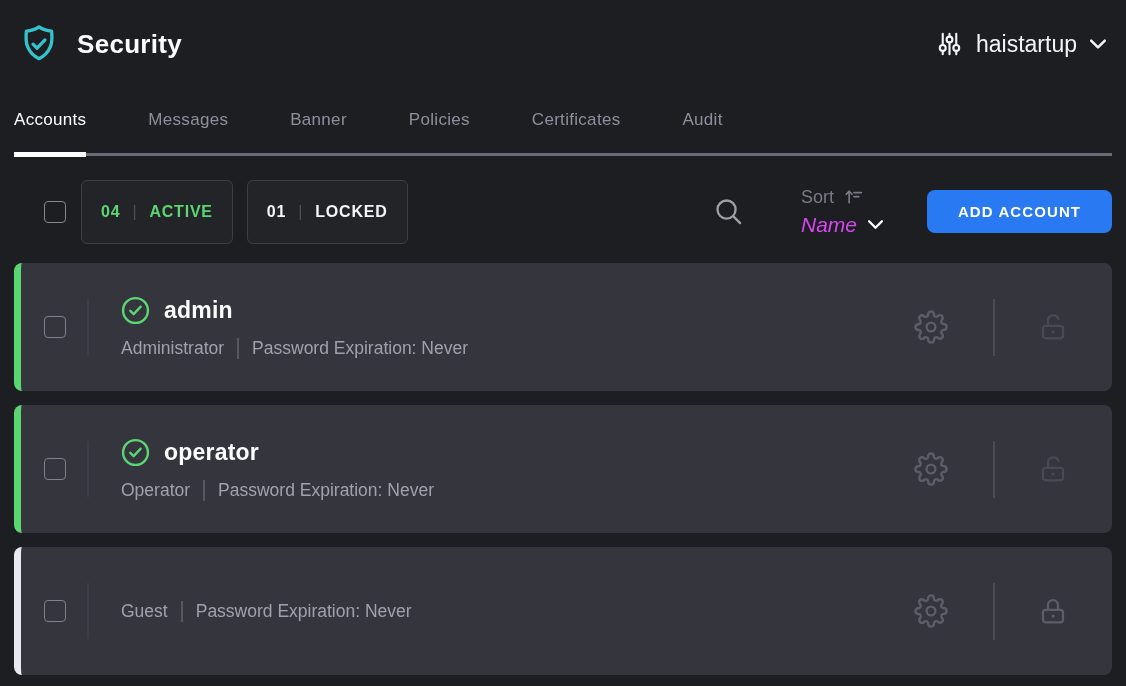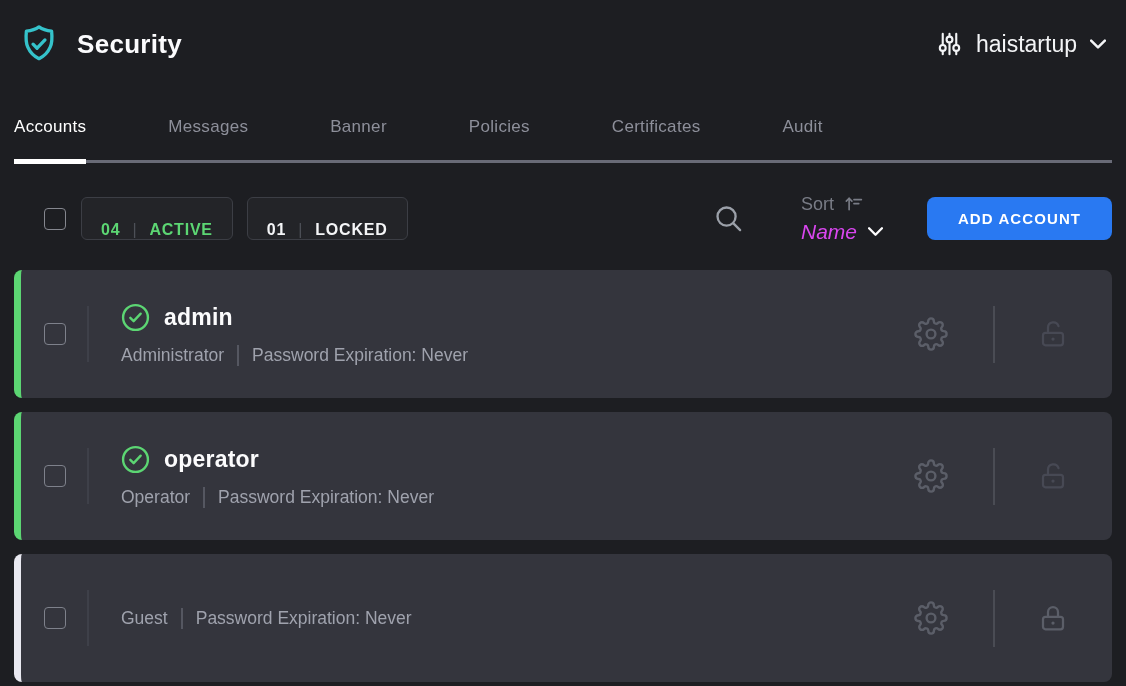--- a/index.html
+++ b/index.html
@@ -22,30 +22,30 @@
     background:var(--bg);
     font-family:"Liberation Sans","DejaVu Sans",sans-serif;
     color:#fbfbfd;
   }
   
   .header{display:flex;align-items:center;height:88px;padding:0 20px 0 18px;}
   .app-title{font-size:26px;font-weight:700;letter-spacing:.3px;margin-left:17px;color:#fbfbfd;}
   .header-right{margin-left:auto;display:flex;align-items:center;gap:13px;}
   .account-name{font-size:23px;color:#f3f4f6;}
   
-  .tabs{margin:16px 14px;display:flex;gap:82px;border-bottom:3px solid #696b77;}
+  .tabs{margin:9px 14px;display:flex;gap:62px;border-bottom:3px solid #696b77;}
   .tab{position:relative;padding:13px 0 23px;font-size:17px;letter-spacing:.3px;color:var(--text-dim);cursor:pointer;}
   .tab.active{color:#ffffff;font-weight:500;}
   .tab.active::after{content:"";position:absolute;left:0;right:0;bottom:-4px;height:5px;background:#ffffff;}
   
   .toolbar{margin:29px 14px 25px;display:flex;align-items:center;height:53px;}
   .checkbox{width:22px;height:22px;border:1.5px solid #85878f;border-radius:4px;background:transparent;flex:none;cursor:pointer;}
   .toolbar .checkbox{margin-left:30px;}
   .chips{display:flex;gap:14px;margin-left:15px;}
-  .chip{height:43px;display:flex;align-items:flex-end;gap:12px;padding:0 19px;
+  .chip{height:64px;display:flex;align-items:center;gap:12px;padding:0 19px;
         background:var(--chip-bg);border:1px solid var(--chip-border);border-radius:6px;
         font-size:16px;font-weight:700;letter-spacing:.8px;cursor:pointer;}
   .chip .sep{color:#4d5057;font-weight:400;}
   .chip.active .count,.chip.active .label{color:var(--green);}
   .chip.locked .count,.chip.locked .label{color:#f4f5f7;}
   .chip.disabled{border-color:#2f3036;}
   .chip.disabled .count,.chip.disabled .label{color:#4b4d56;}
   .chip.disabled .sep{color:#33343b;}
   .search-btn{margin-left:auto;background:none;border:none;cursor:pointer;display:flex;}
   .sort-group{margin-left:57px;display:flex;flex-direction:column;gap:5px;cursor:pointer;}

